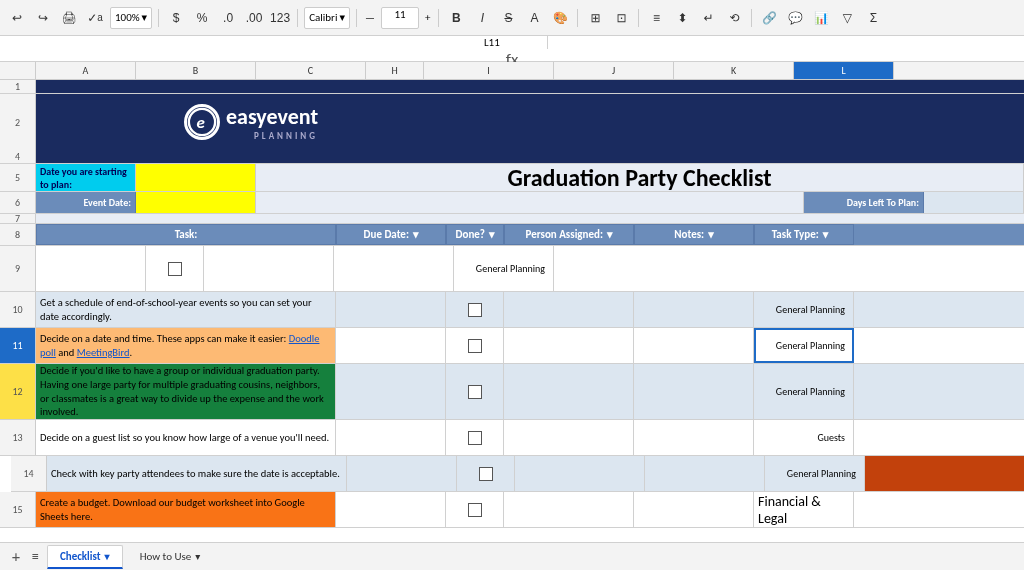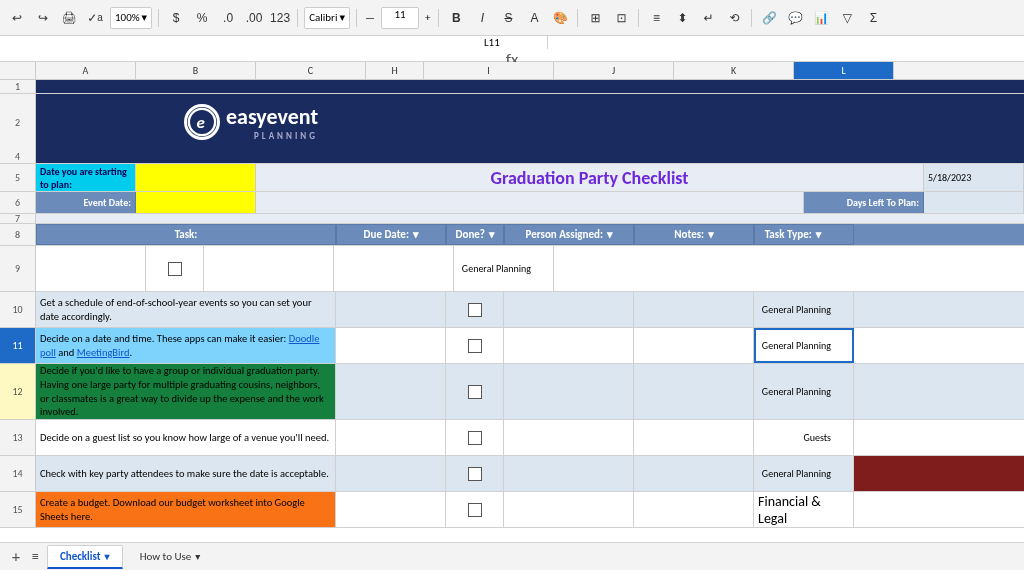--- a/index.html
+++ b/index.html
@@ -143,21 +143,21 @@
     .rcells {
       flex: 1;
       display: flex;
     }
     .c { border-right: 1px solid #d0d0d0; padding: 2px 4px; font-size: 10.5px; overflow: hidden; display: flex; align-items: center; }
     .c-task { width: 300px; min-width: 300px; }
     .c-due { width: 110px; min-width: 110px; justify-content: center; }
     .c-done { width: 58px; min-width: 58px; justify-content: center; }
     .c-person { width: 130px; min-width: 130px; justify-content: center; }
     .c-notes { width: 120px; min-width: 120px; justify-content: center; }
-    .c-type { width: 100px; min-width: 100px; justify-content: flex-end; padding-right: 22px; }
+    .c-type { width: 100px; min-width: 100px; justify-content: flex-end; padding-right: 8px; }
   </style>
 </head>
 <body>
 
 <div class="toolbar">
   <button class="toolbar-btn">↩</button>
   <button class="toolbar-btn">↪</button>
   <button class="toolbar-btn">🖨</button>
   <button class="toolbar-btn">✓<sub>a</sub></button>
   <div class="toolbar-select">
@@ -257,22 +257,21 @@
       <div class="rcells" style="background:#1a2b5f;">
         <div style="flex:1;background:#1a2b5f;border:none;"></div>
       </div>
     </div>
 
     <div class="row-wrapper" style="height:28px; background:#e8edf5;">
       <div class="rn">5</div>
       <div class="rcells">
         <div style="width:100px;min-width:100px;background:#00ccee;display:flex;align-items:center;padding:0 4px;font-size:10px;font-weight:bold;color:#000055;border-right:1px solid #ccc;">Date you are starting to plan:</div>
         <div style="width:120px;min-width:120px;background:#ffff00;border-right:1px solid #ccc;"></div>
-        <div style="flex:1;background:#e8edf5;display:flex;align-items:center;justify-content:center;font-size:18px;font-weight:bold;color:#6d28d9;border-right:1px solid #ccc;">Graduation Party Checklist</div>
-        <div style="width:100px;min-width:100px;background:#dce6f0;display:flex;align-items:center;padding:0 4px;font-size:10px;border-right:1px solid #ccc;">5/18/2023</div>
+        <div style="flex:1;background:#e8edf5;display:flex;align-items:center;justify-content:center;font-size:24px;font-weight:bold;color:#000000;border-right:1px solid #ccc;">Graduation Party Checklist</div>
       </div>
     </div>
 
     <div class="row-wrapper" style="height:22px; background:#e8edf5;">
       <div class="rn">6</div>
       <div class="rcells">
         <div style="width:100px;min-width:100px;background:#6b8cba;display:flex;align-items:center;justify-content:flex-end;padding:0 4px;font-size:10px;font-weight:bold;color:white;border-right:1px solid #5a7aaa;">Event Date:</div>
         <div style="width:120px;min-width:120px;background:#ffff00;border-right:1px solid #ccc;"></div>
         <div style="flex:1;background:#e8edf5;border-right:1px solid #ccc;"></div>
         <div style="width:120px;min-width:120px;background:#6b8cba;display:flex;align-items:center;justify-content:flex-end;padding:0 4px;font-size:10px;font-weight:bold;color:white;border-right:1px solid #5a7aaa;">Days Left To Plan:</div>
@@ -339,35 +338,35 @@
           </div>
         <div class="c c-person" style="background:#dce6f0;"></div>
         <div class="c c-notes" style="background:#dce6f0;"></div>
         <div class="c c-type" style="background:#dce6f0;font-size:10px;">General Planning</div>
       </div>
     </div>
 
     <div class="row-wrapper" style="height:36px; background:#fff;">
       <div class="rn sel">11</div>
       <div class="rcells">
-        <div class="c c-task" style="background:#7dd3fc;">
+        <div class="c c-task" style="background:#fdba74;">
           <span class="task-text">Decide on a date and time. These apps can make it easier: <span class="task-link">Doodle poll</span> and <span class="task-link">MeetingBird</span>.</span>
         </div>
         <div class="c c-due" style="background:#fff;"></div>
         <div class="c c-done" style="background:#fff;justify-content:center;">
             <div class="checkbox"></div>
           </div>
         <div class="c c-person" style="background:#fff;"></div>
         <div class="c c-notes" style="background:#fff;"></div>
         <div class="c c-type" style="background:#fff;font-size:10px;outline:2px solid #1e6bc7;outline-offset:-2px;">General Planning</div>
       </div>
     </div>
 
     <div class="row-wrapper" style="height:56px; background:#dce6f0;">
-      <div class="rn" style="background:#fef9c3;">12</div>
+      <div class="rn" style="background:#fde047;">12</div>
       <div class="rcells">
         <div class="c c-task" style="background:#15803d;">
           <span class="task-text">Decide if you'd like to have a group or individual graduation party. Having one large party for multiple graduating cousins, neighbors, or classmates is a great way to divide up the expense and the work involved.</span>
         </div>
         <div class="c c-due" style="background:#dce6f0;"></div>
         <div class="c c-done" style="background:#dce6f0;justify-content:center;">
             <div class="checkbox"></div>
           </div>
         <div class="c c-person" style="background:#dce6f0;"></div>
         <div class="c c-notes" style="background:#dce6f0;"></div>
@@ -384,21 +383,21 @@
         <div class="c c-due" style="background:#fff;"></div>
         <div class="c c-done" style="background:#fff;justify-content:center;">
             <div class="checkbox"></div>
           </div>
         <div class="c c-person" style="background:#fff;"></div>
         <div class="c c-notes" style="background:#fff;"></div>
         <div class="c c-type" style="background:#fff;font-size:10px;">Guests</div>
       </div>
     </div>
 
-    <div class="row-wrapper" style="height:36px; background:#7f1d1d;">
+    <div class="row-wrapper" style="height:36px; background:#c2410c;margin-left:11px;">
       <div class="rn" style="background:#f3f3f3;">14</div>
       <div class="rcells">
         <div class="c c-task" style="background:#dce6f0;">
           <span class="task-text">Check with key party attendees to make sure the date is acceptable.</span>
         </div>
         <div class="c c-due" style="background:#dce6f0;"></div>
         <div class="c c-done" style="background:#dce6f0;justify-content:center;">
             <div class="checkbox"></div>
           </div>
         <div class="c c-person" style="background:#dce6f0;"></div>

